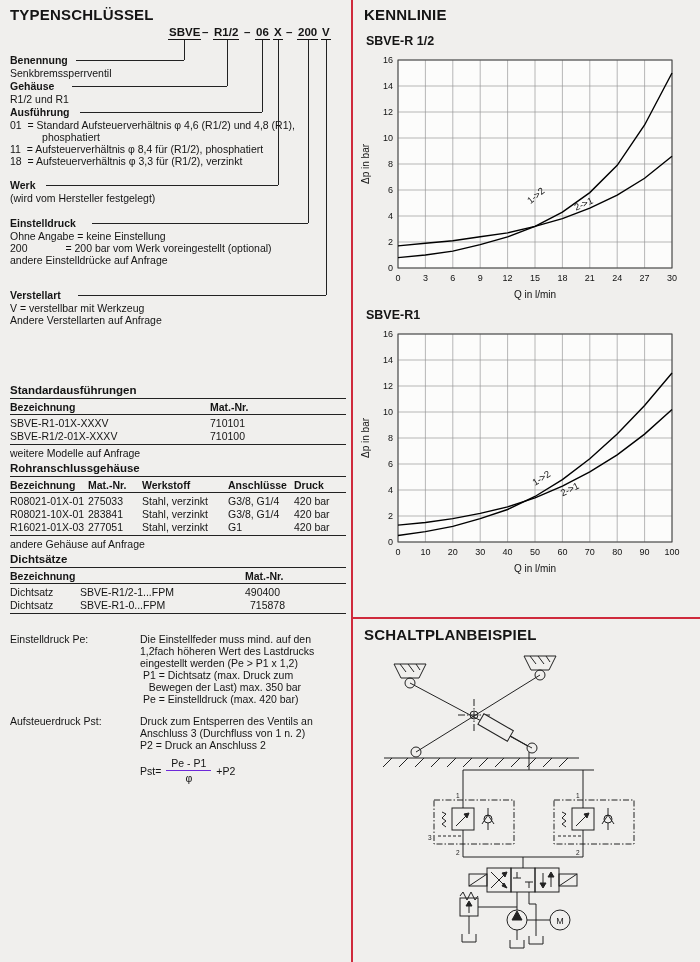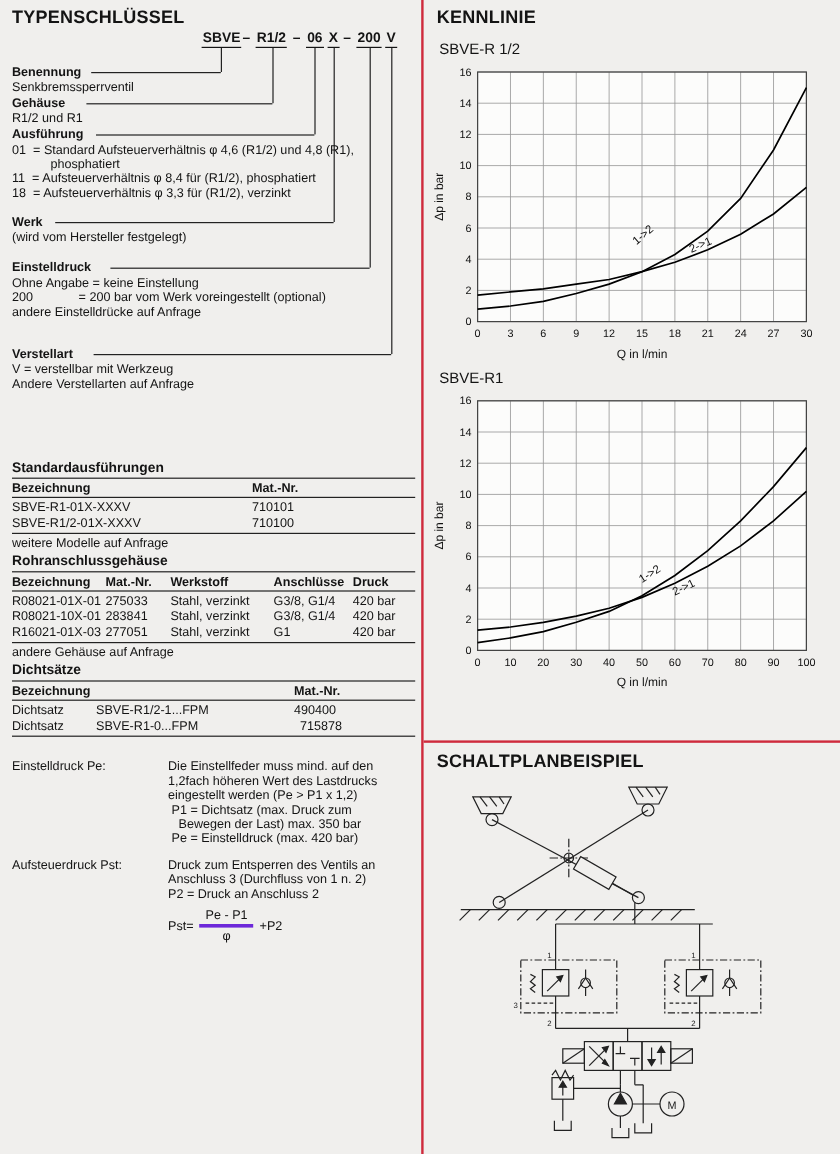--- a/index.html
+++ b/index.html
@@ -1,31 +1,31 @@
 <!DOCTYPE html>
 <html><head>
 <meta charset="utf-8">
 <style>
   *{margin:0;padding:0;box-sizing:border-box}
   html,body{width:700px;height:962px}
   body{position:relative;background:#f0efed;font-family:"Liberation Sans",sans-serif;color:#141414;overflow:hidden}
   .t{position:absolute;font-size:10.5px;line-height:12px;white-space:pre}
   .bold{font-weight:bold}
   .h-main{position:absolute;font-size:15px;font-weight:bold;letter-spacing:.2px}
-  .h-sub{position:absolute;font-size:12.5px;font-weight:normal}
+  .h-sub{position:absolute;font-size:12.5px;font-weight:bold}
   .tbl-title{position:absolute;font-size:11.5px;font-weight:bold}
   .hline{position:absolute;height:1px;background:#222}
   .vline{position:absolute;width:1px;background:#222}
   .red-line{position:absolute;background:#cf2a3c}
   .code-seg{position:absolute;top:26px;font-size:11.5px;font-weight:bold;border-bottom:1px solid #141414;padding:0 1px 1px 1px;white-space:pre}
   .code-dash{position:absolute;top:26px;font-size:11.5px;font-weight:bold;white-space:pre}
   .chart-host{position:absolute;width:330px;height:252px}
   .formula{position:absolute;display:flex;align-items:center;font-size:10.5px}
   .frac{display:inline-flex;flex-direction:column;align-items:center;margin:0 5px}
-  .frac .num{border-bottom:3px solid #6d28d9;padding:0 5px 1px 5px}
+  .frac .num{border-bottom:1px solid #6d28d9;padding:0 5px 1px 5px}
   .frac .den{padding-top:1px}
 </style>
 </head>
 <body style="background: rgb(240, 239, 237);">
 
 <div class="h-main" style="left:10px;top:6px">TYPENSCHLÜSSEL</div>
 
 <span class="code-seg" style="left:168px">SBVE</span>
 <span class="code-dash" style="left:202px">–</span>
 <span class="code-seg" style="left:213px">R1/2</span>

